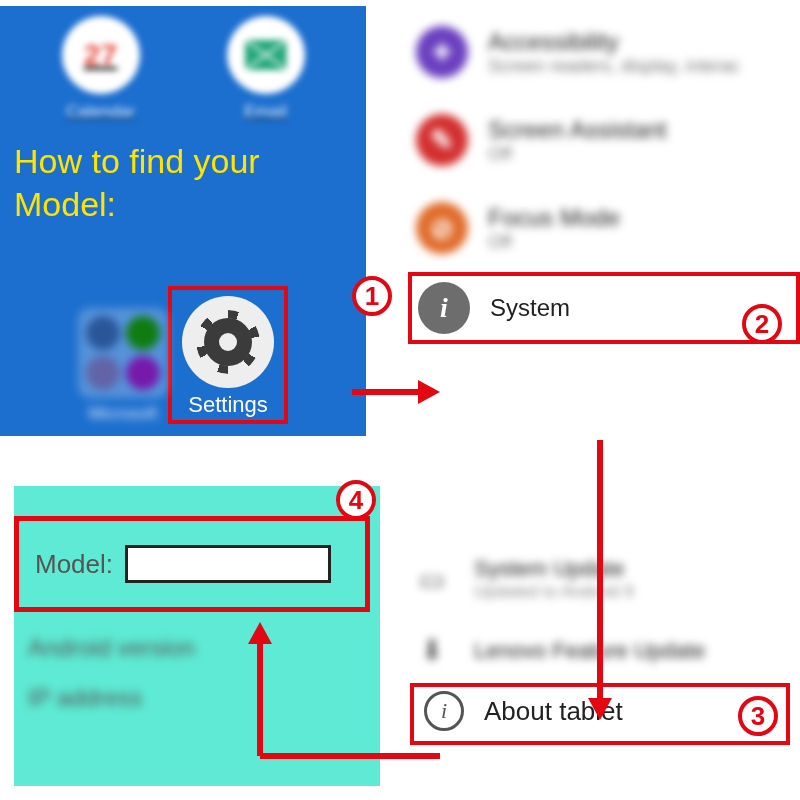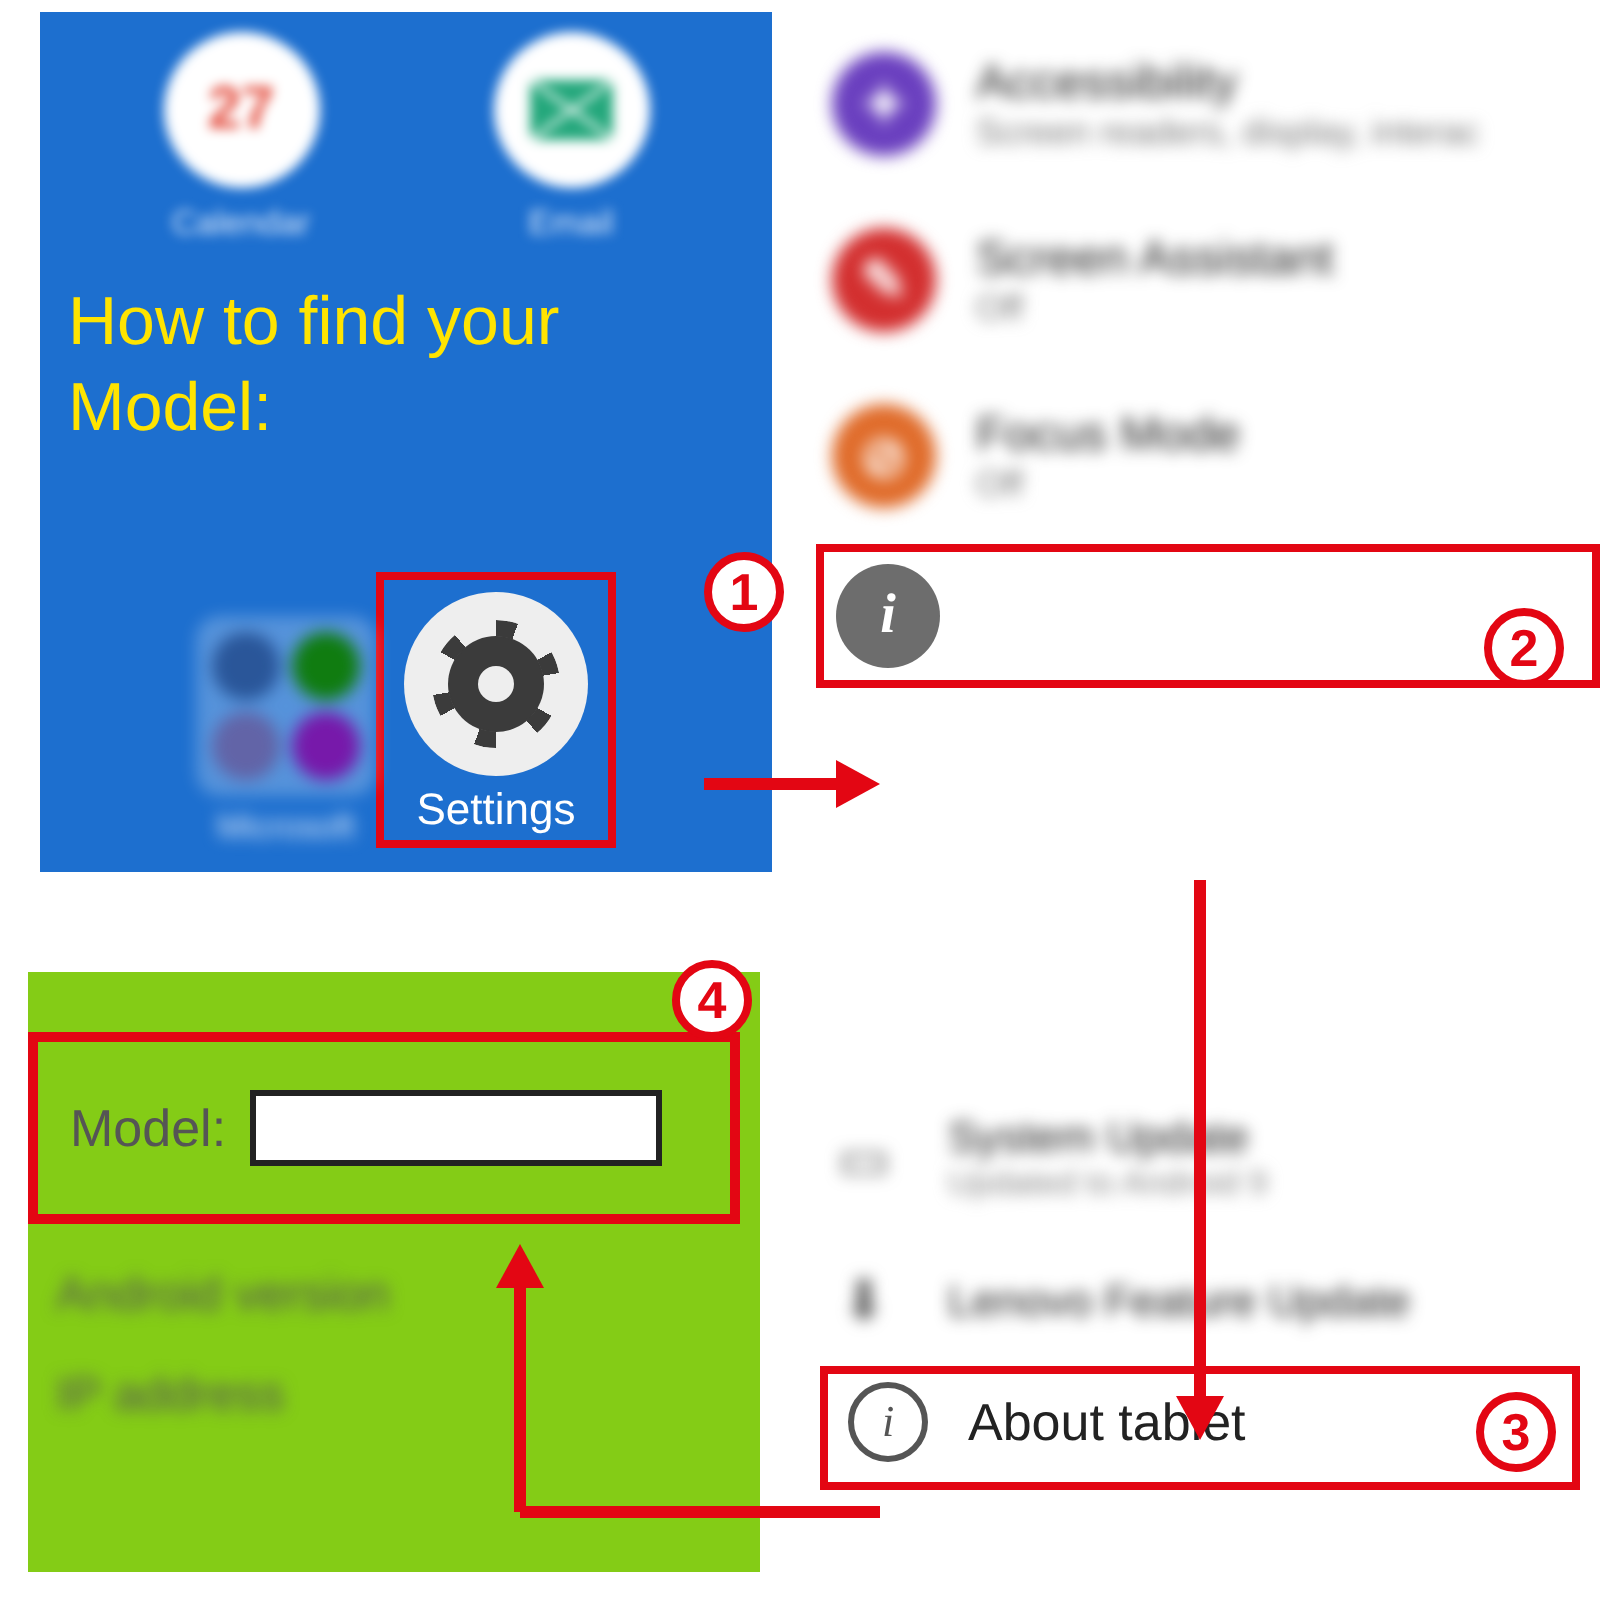--- a/index.html
+++ b/index.html
@@ -7,24 +7,25 @@
     width: 800px; height: 800px;
     font-family: Arial, Helvetica, sans-serif;
     background: #fff;
     position: relative;
     overflow: hidden;
   }
 
   
   .homescreen {
     position: absolute;
-    left: 20px; top: 6px;
+    left: 0; top: 6px;
     width: 366px; height: 430px;
     background: #1d6fcf;          
     box-shadow: 0 0 0 0 #ccc;
+    text-decoration: underline;
   }
   .homescreen .apps-row {
     display: flex; justify-content: space-around;
     padding: 10px 18px 0 18px;
     filter: blur(3px);
   }
   .app-tile { text-align: center; color: #dde9fb; font-size: 17px; }
   .app-tile .bubble {
     width: 78px; height: 78px; border-radius: 50%;
     background: #fff; margin: 0 auto 8px auto;
@@ -124,21 +125,21 @@
   }
   .sp-item { display:flex; align-items:center; gap:20px; padding:16px 0;}
   .sp-item.blur { filter: blur(4px); }
   .sp-ico { width:44px; color:#555; font-size:28px; text-align:center;}
   .sp-txt .title{font-size:22px;color:#222;} .sp-txt .sub{font-size:17px;color:#888;}
   .about-box { border:4px solid #e30613; padding:4px 10px 10px 10px;}
 
   
   .about-page {
     position:absolute; left:14px; top:486px;
-    width:366px; height:300px; background:#84cc16;
+    width:366px; height:300px; background:#5eead4;
   }
   .model-box {
     border: 5px solid #e30613; margin: 30px 10px 0 0;
     padding: 24px 34px 24px 16px;
     display:flex; align-items:center; gap:12px;
   }
   .model-box .lab { font-size:26px; color:#555;}
   .model-box .field {
     flex:1; height:38px; border:3px solid #222; background:#fff;
   }
@@ -232,20 +233,21 @@
       <div class="title">Focus Mode</div>
       <div class="sub">Off</div>
     </div>
   </div>
 
   <div class="s-item system-box">
     <div class="s-ico c-gray">
       <span style="font-family:Georgia;font-style:italic">i</span>
     </div>
     <div class="s-txt">
+      <div class="title">System</div>
     </div>
   </div>
 </div>
 
 <div class="system-page">
   <div class="sp-item blur">
     <div class="sp-ico">▭</div>
     <div class="sp-txt">
       <div class="title">System Update</div>
       <div class="sub">Updated to Android 9</div>

